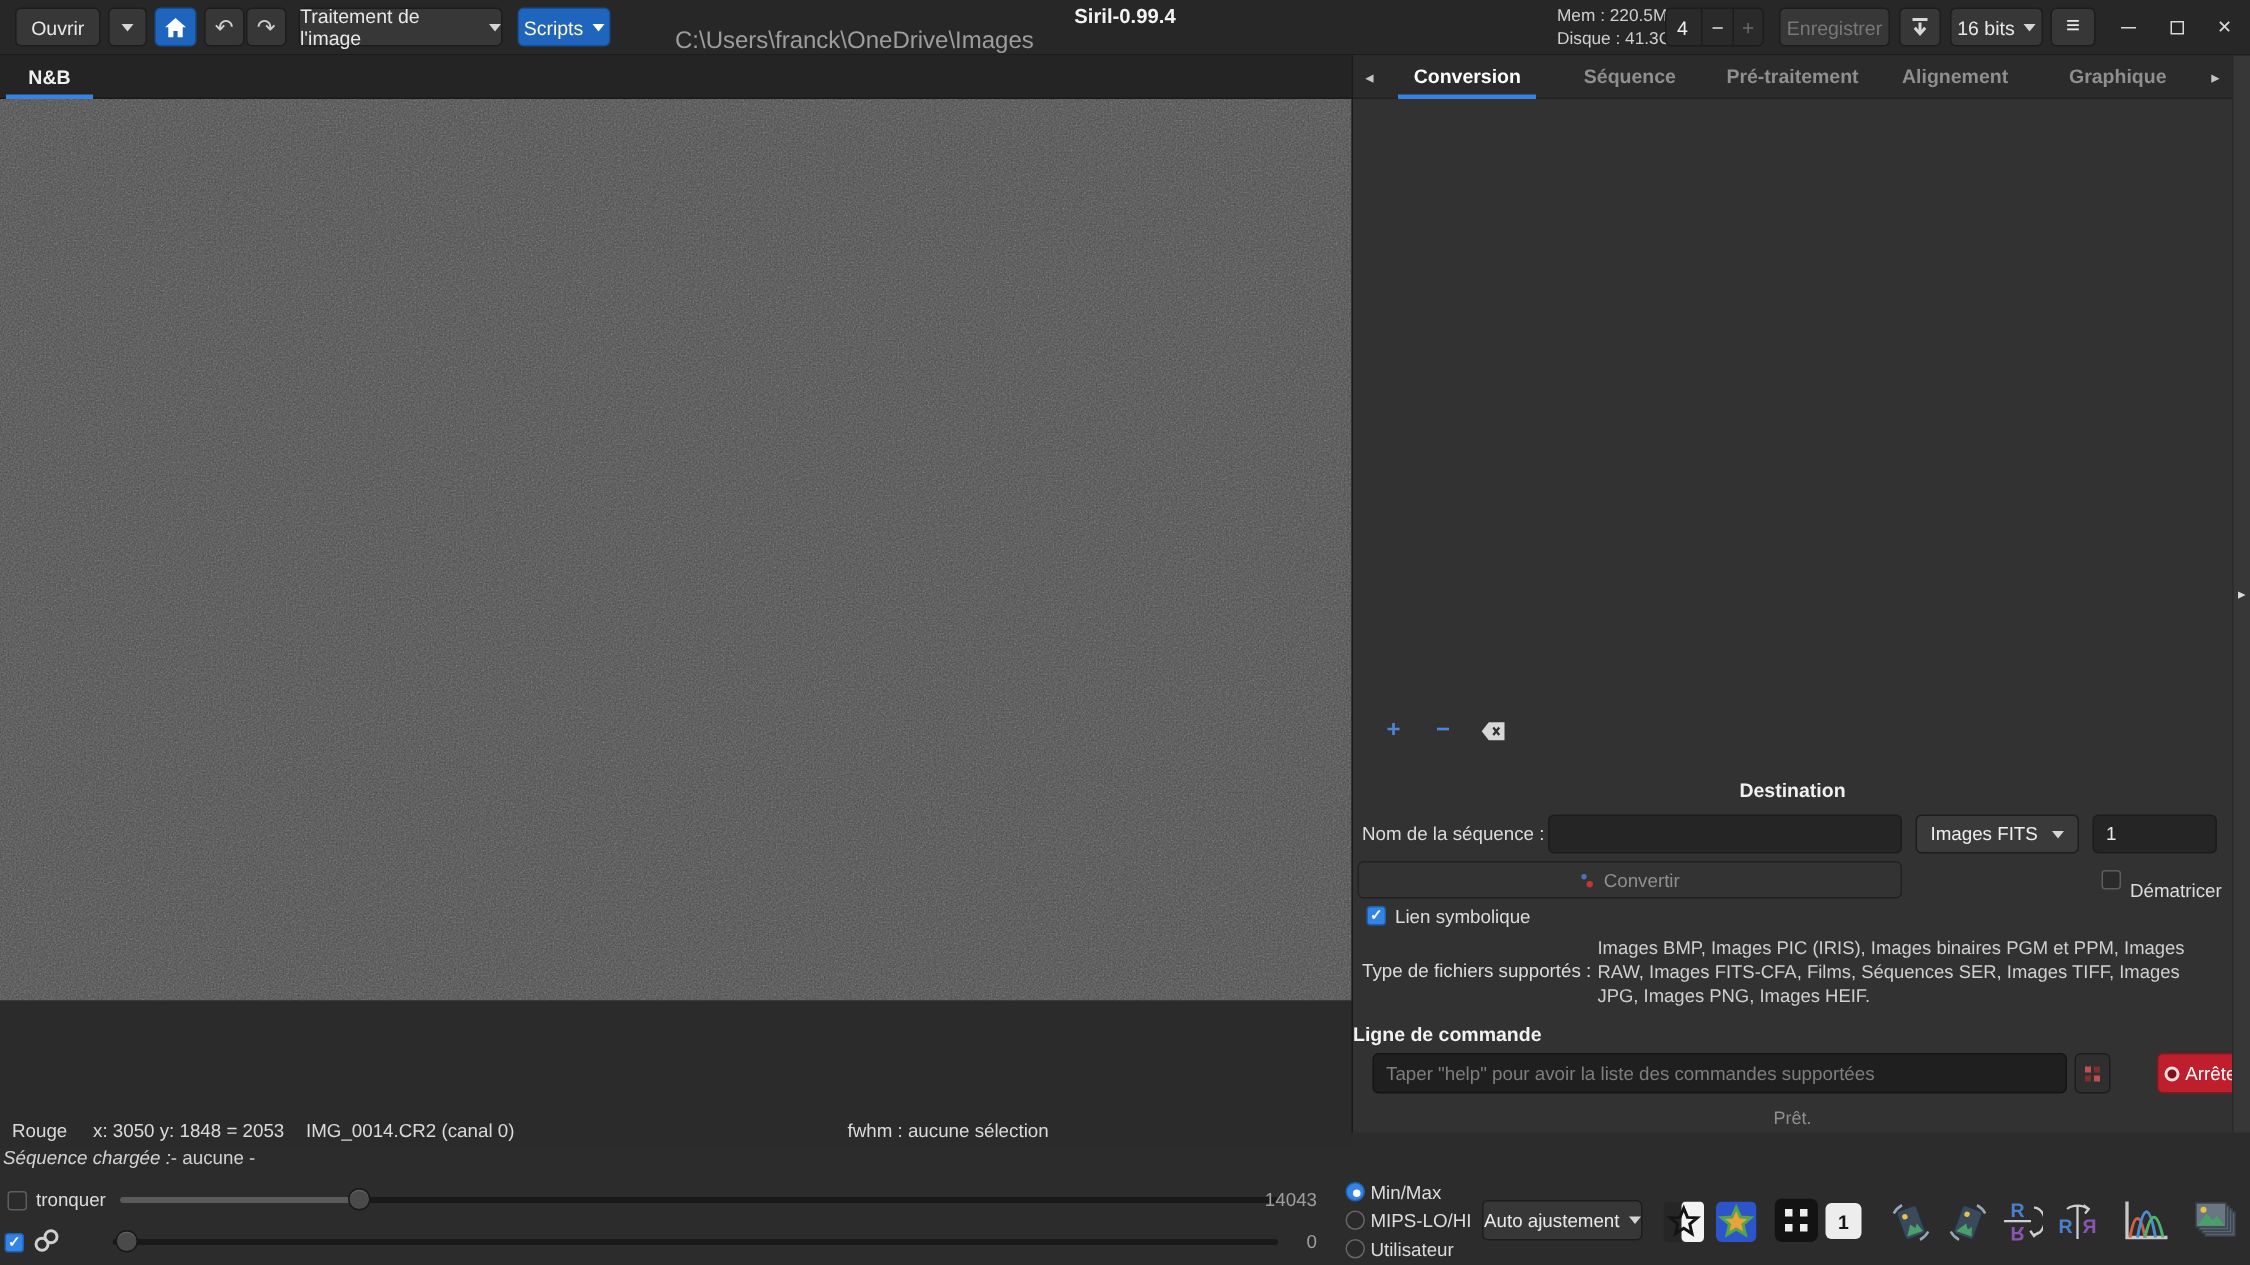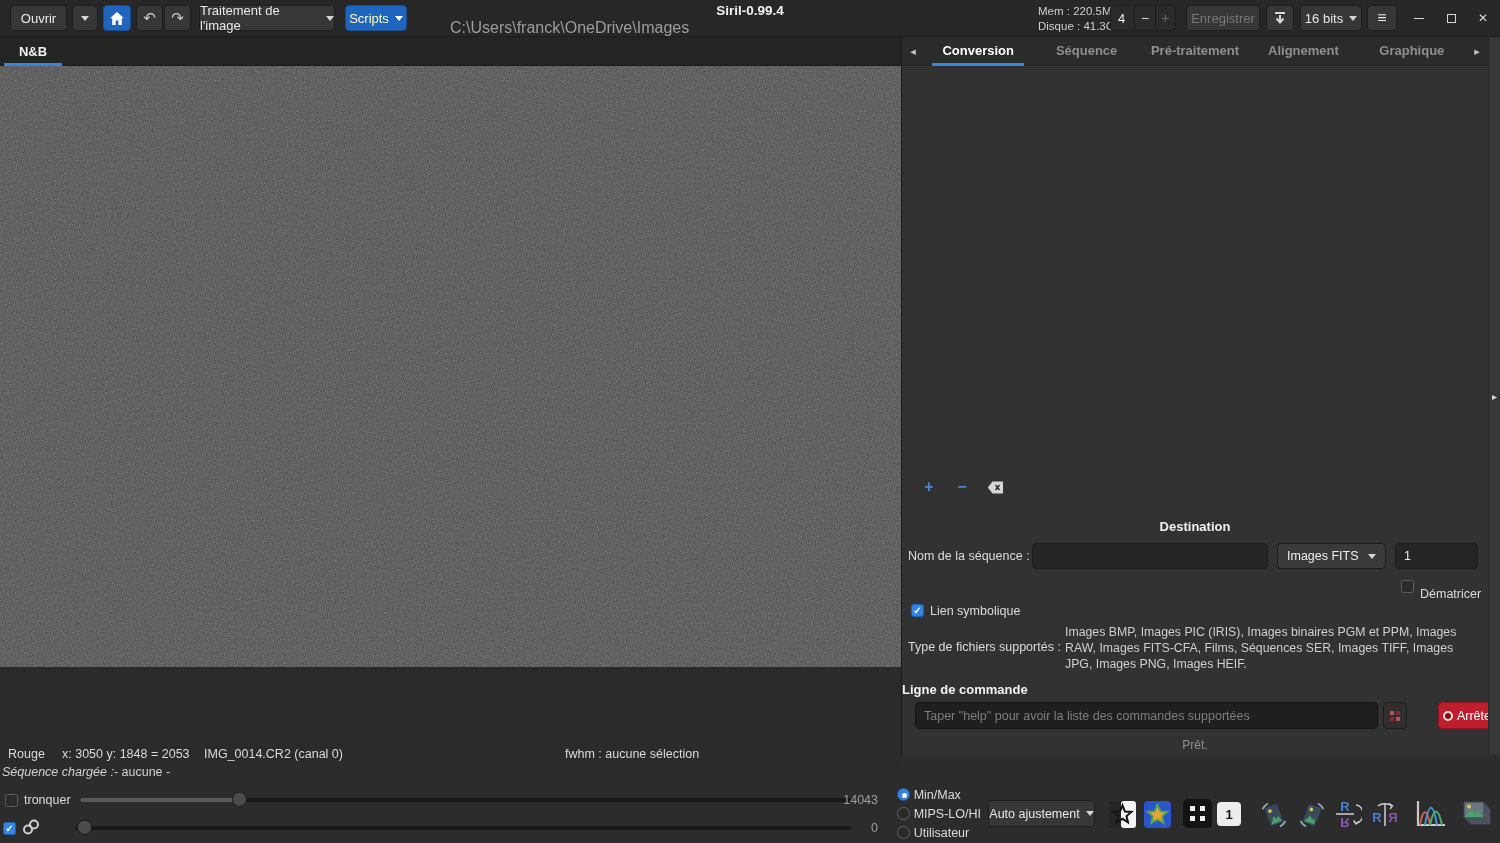--- a/index.html
+++ b/index.html
@@ -205,20 +205,27 @@
   <div class="sect-title" style="top:482px;">Destination</div>
 
   <span class="lbl" style="position:absolute;left:6px;top:512px;">Nom de la séquence :</span>
   <input class="field" style="position: absolute; left: 130px; top: 506px; width: 236px; height: 26px;" value="">
   <div class="selectbox" style="left:375px;top:506px;width:109px;height:26px;">
       <span>Images FITS</span>
       <span class="caret"></span>
     </div>
   <input class="field" style="position: absolute; left: 493px; top: 506px; width: 83px; height: 26px;" value="1">
 
+  <div style="position:absolute;left:3px;top:537px;width:363px;height:25px;background:#333333;border:1px solid #222;border-radius:4px;display:flex;align-items:center;justify-content:center;gap:6px;color:#8f8f8f;font-size:12.5px;">
+    <svg width="10" height="12" viewBox="0 0 10 12">
+        <circle cx="3" cy="3.5" r="1.8" fill="#4a72b8"></circle>
+        <circle cx="6.8" cy="8.5" r="2.1" fill="#c0392b"></circle>
+      </svg>
+    <span>Convertir</span>
+  </div>
   <span class="checkbox" style="position:absolute;left:499px;top:543px;"></span>
   <span class="lbl" style="position:absolute;left:518px;top:550px;">Dématricer</span>
 
   <span class="checkbox checked" style="position:absolute;left:9px;top:567px;">✓</span>
   <span class="lbl" style="position:absolute;left:28px;top:567px;">Lien symbolique</span>
 
   <span class="lbl" style="position:absolute;left:6px;top:603px;">Type de fichiers supportés :</span>
   <div style="position:absolute;left:163px;top:587px;width:406px;font-size:12.3px;line-height:16px;color:#cfcfcf;">Images BMP, Images PIC (IRIS), Images binaires PGM et PPM, Images RAW, Images FITS-CFA, Films, Séquences SER, Images TIFF, Images JPG, Images PNG, Images HEIF.</div>
 
   <div class="cmd-title">Ligne de commande</div>

